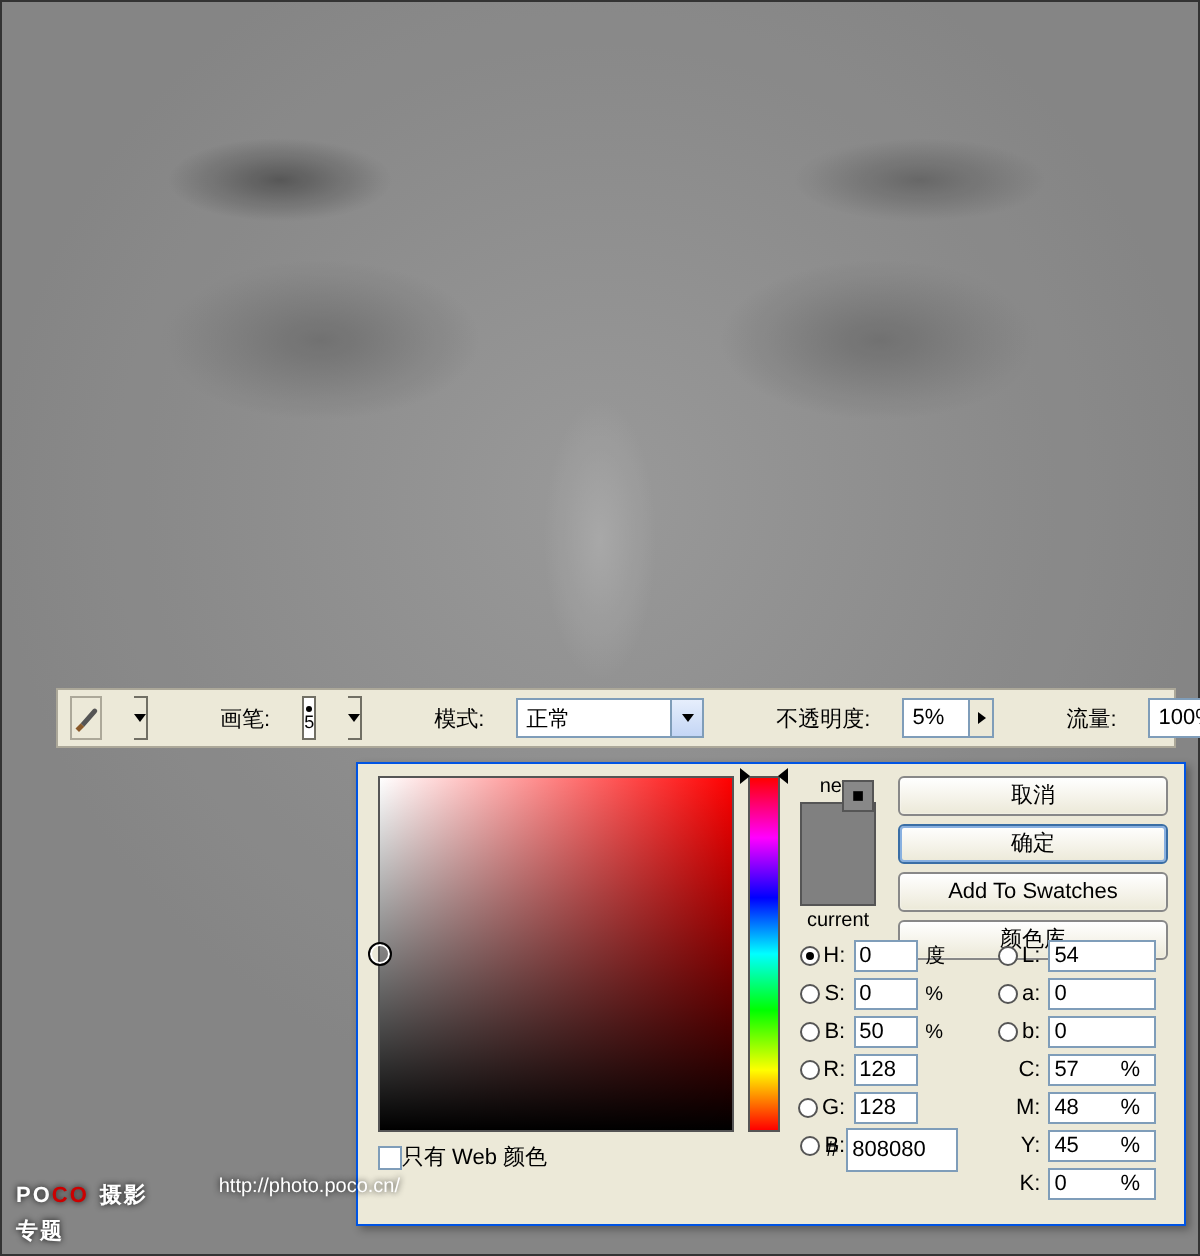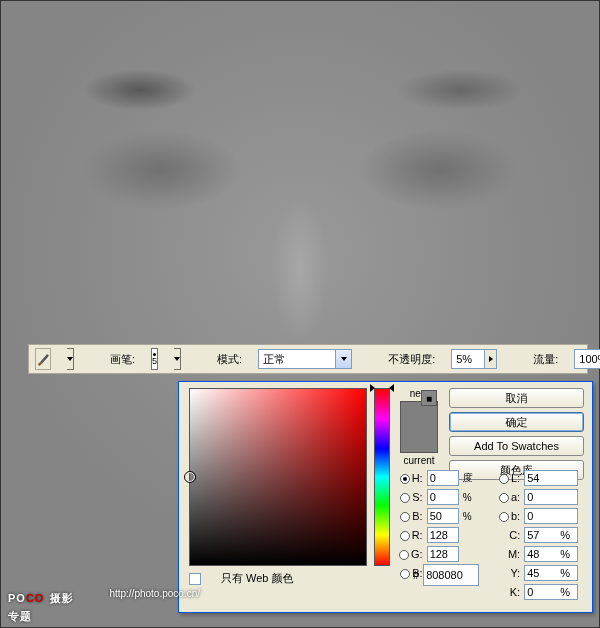--- a/index.html
+++ b/index.html
@@ -68,21 +68,21 @@
   .num-grid .rlabel { text-align:right; white-space:nowrap; }
   .num-grid input { width:32px; height:16px; border:1px solid #7f9db9; padding:0 2px; font-size:11px; }
   .num-grid .unit { font-size:10px; }
   .num-grid2 { position:absolute; left:320px; top:88px; display:grid; grid-template-columns:auto 32px auto; column-gap:4px; row-gap:3px; align-items:center; }
   .num-grid2 .rlabel { text-align:right; white-space:nowrap; }
   .num-grid2 input { width:54px; height:16px; border:1px solid #7f9db9; padding:3px 2px; font-size:11px; }
   .radio { display:inline-block; width:10px; height:10px; border:1px solid #555; border-radius:50%; margin-right:2px; vertical-align:middle; background:#fff; position:relative; }
   .radio.checked::after { content:""; position:absolute; inset:2px; background:#000; border-radius:50%; }
   .hex-row { position:absolute; left:234px; bottom:6px; display:flex; align-items:center; gap:4px; }
   .hex-row input { width:56px; height:16px; border:1px solid #7f9db9; padding:10px 2px; font-size:11px; }
-  .webonly { position:absolute; left:10px; bottom:6px; display:flex; align-items:center; gap:20px; }
+  .webonly { position:absolute; left:10px; bottom:6px; display:flex; align-items:center; gap:0; }
   .checkbox { width:12px; height:12px; border:1px solid #7f9db9; background:#fff; }
 
   .watermark { position:absolute; left:0; bottom:0; height:40px; width:200px; background:rgba(255,255,255,0); color:#fff; display:flex; flex-direction:row; justify-content:center; padding-left:8px; text-shadow:0 0 3px rgba(0,0,0,.9); }
   .watermark .logo { font-size:16px; font-weight:bold; letter-spacing:1px; }
   .watermark .logo .lt { color:#c00; }
   .watermark .sub { font-size:10px;margin-left:29px; }
   .frame { position:absolute; inset:0; border:1px solid #333; pointer-events:none; }
 </style>
 </head>
 <body>

